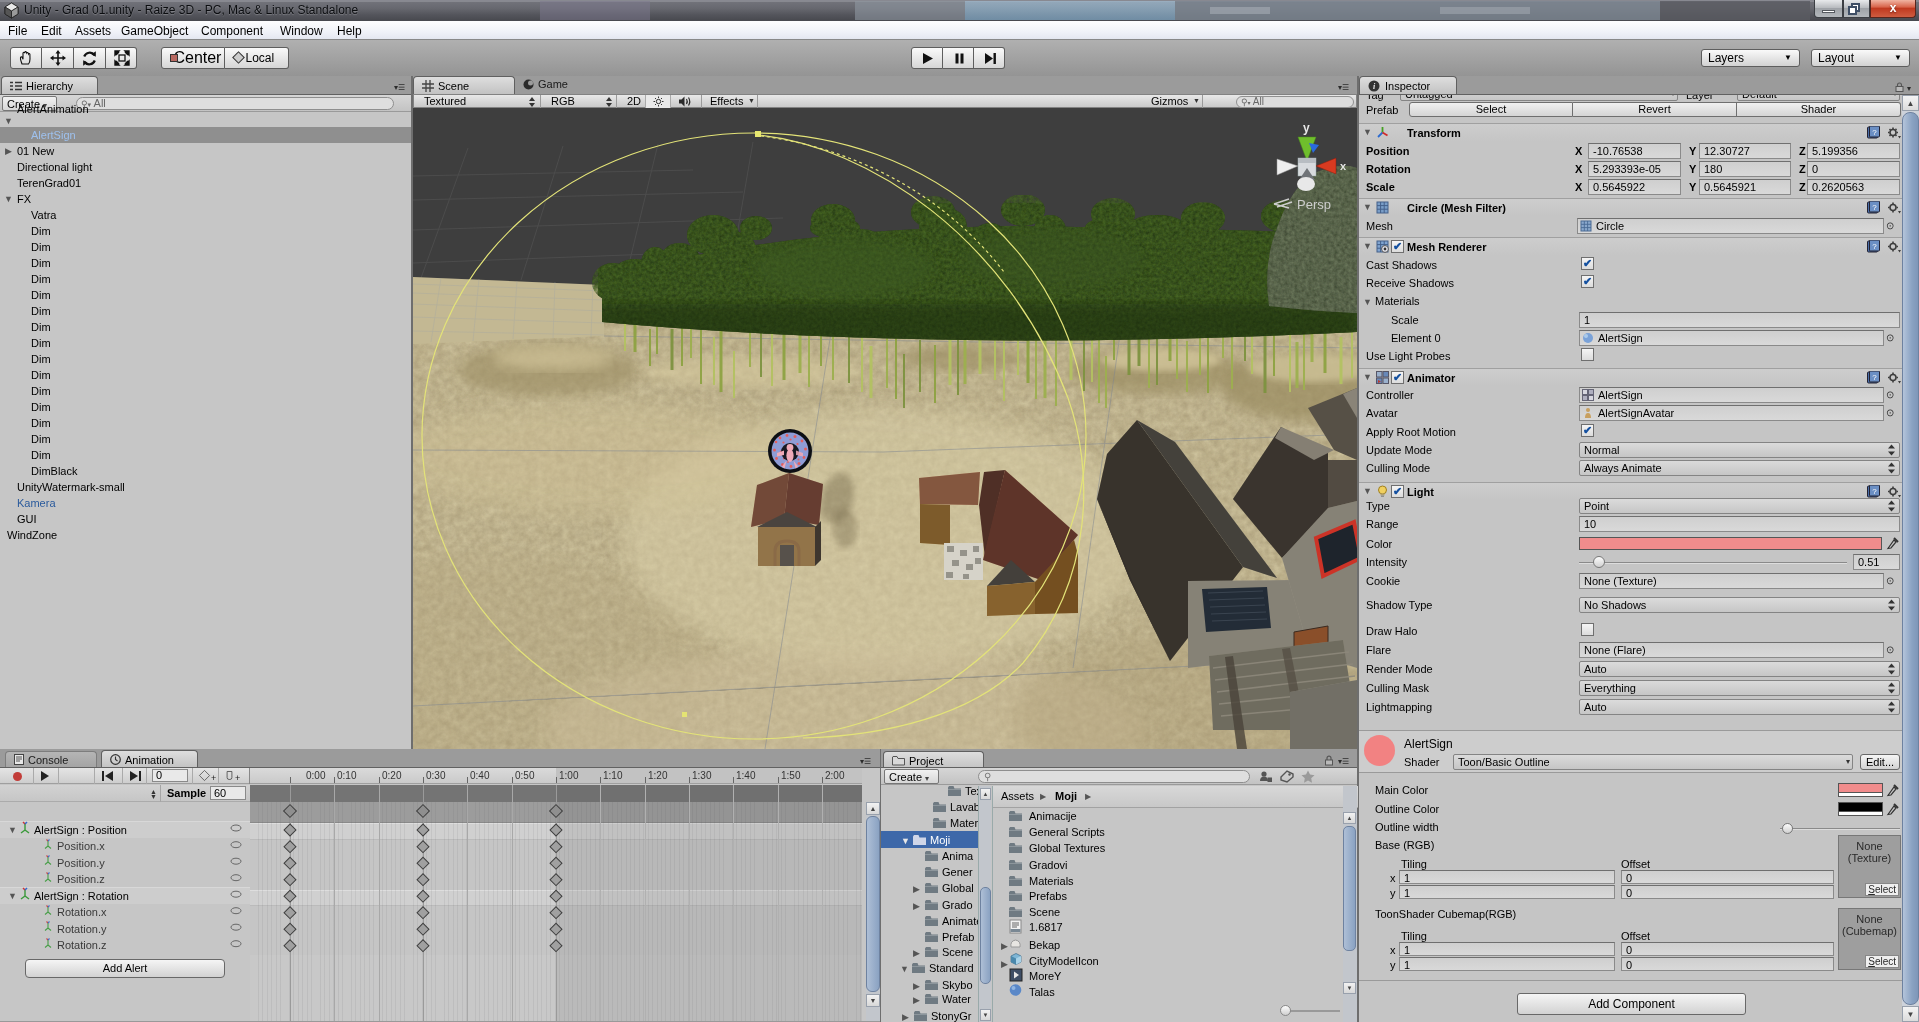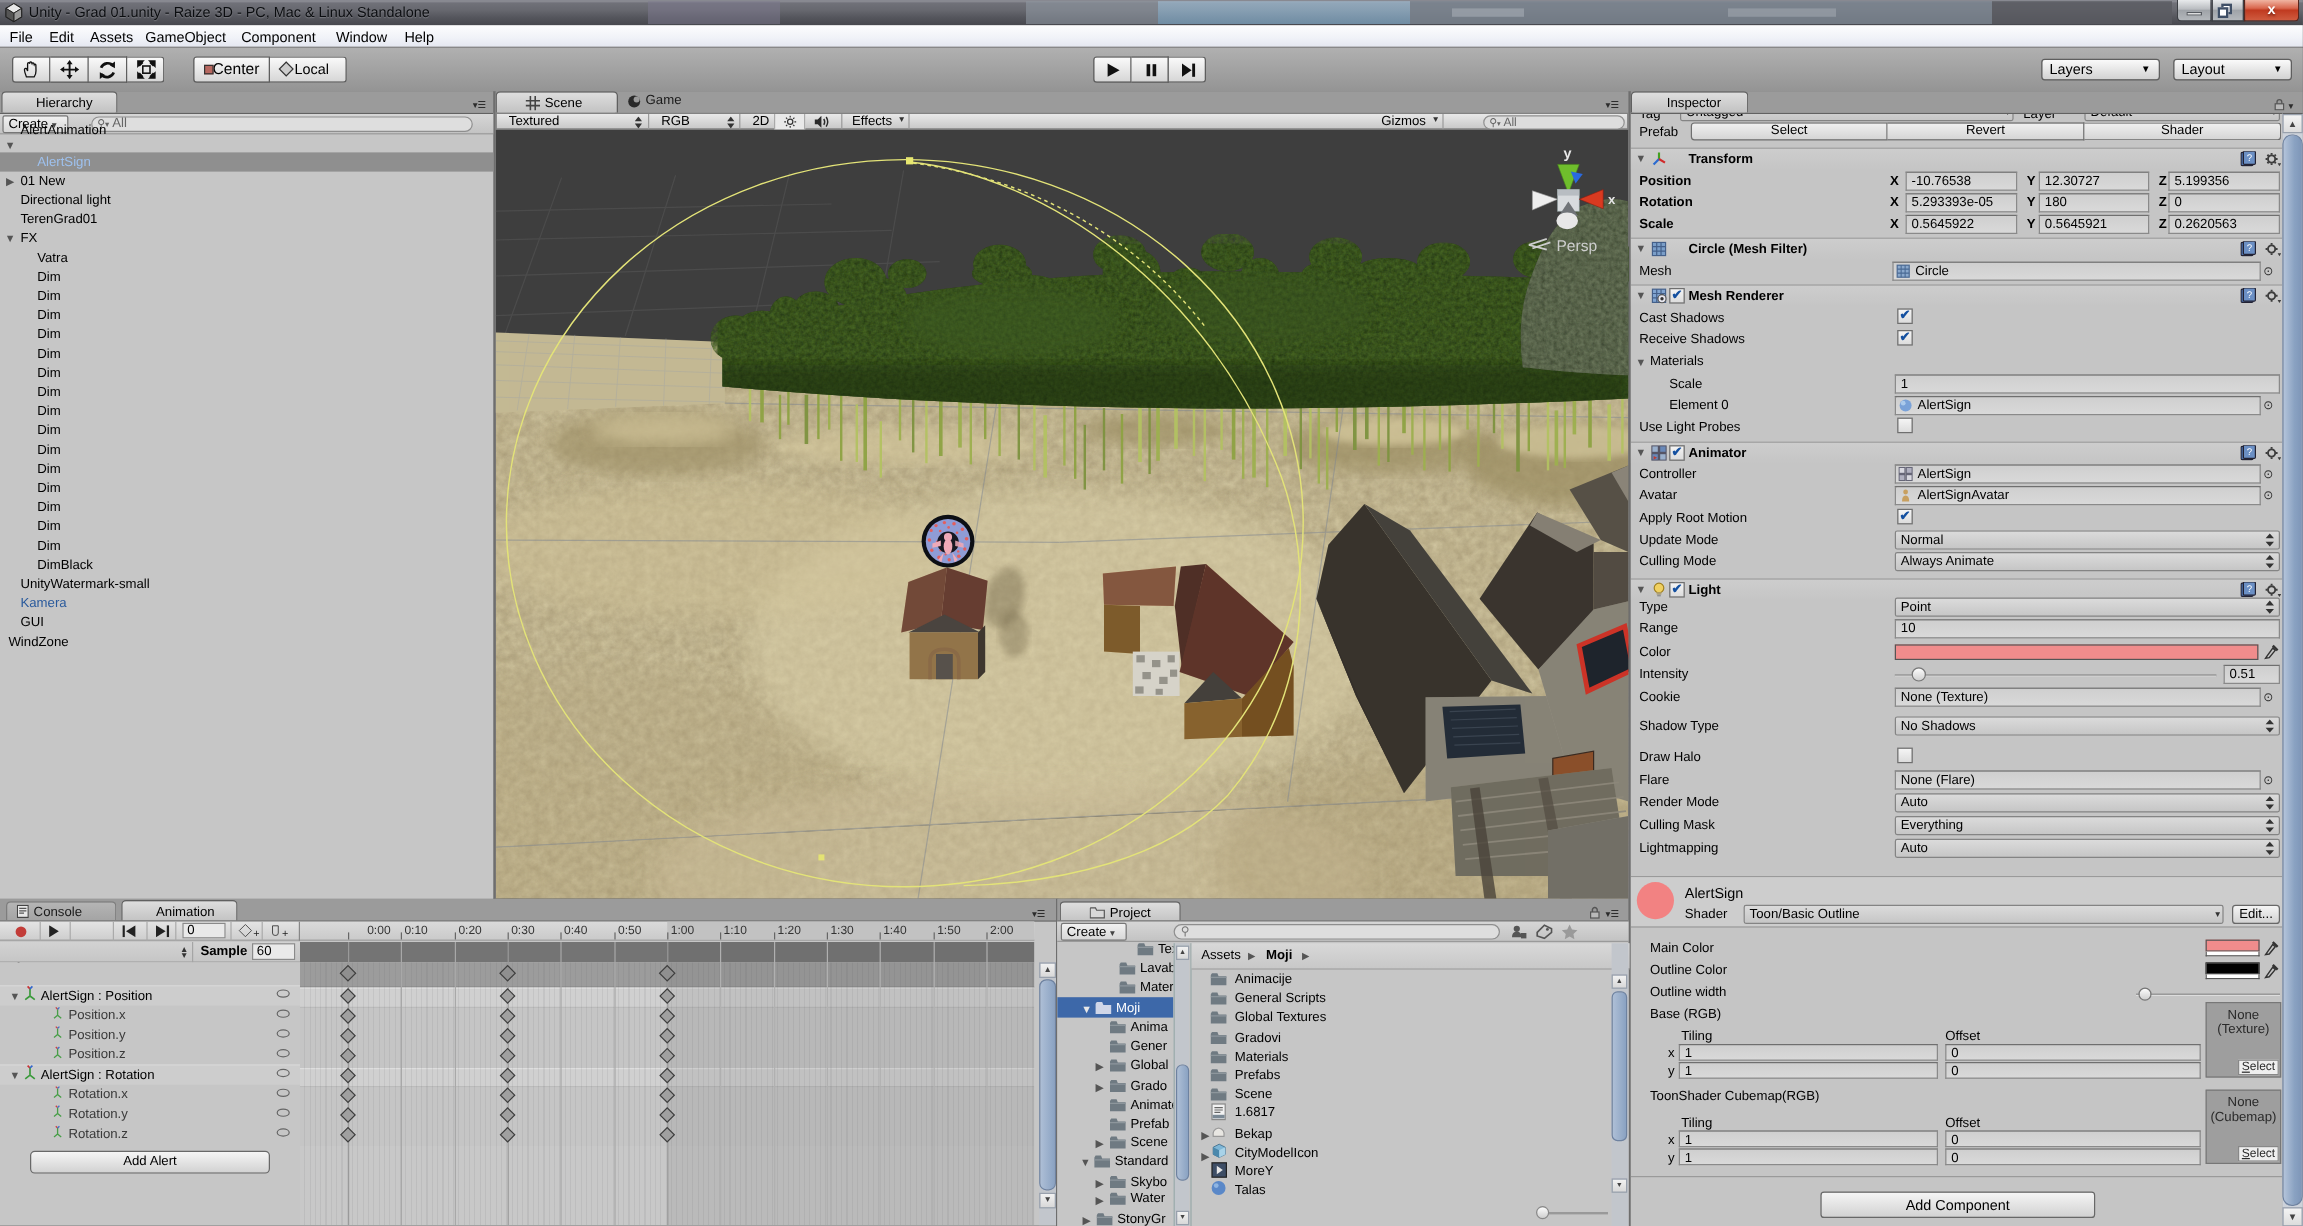--- a/index.html
+++ b/index.html
@@ -1,16 +1,16 @@
 <!DOCTYPE html>
 <html><head><meta charset="utf-8"><style>
 *{margin:0;padding:0;box-sizing:border-box}
 html,body{width:1919px;height:1022px;overflow:hidden;background:#6e6e6e;font-family:"Liberation Sans",sans-serif;font-size:11px;color:#000}
 .a{position:absolute}
-.tab{position:absolute;height:18px;background:linear-gradient(#dedede,#c2c2c2);border:1px solid #606060;border-bottom:none;border-radius:4px 4px 0 0;display:flex;align-items:center;padding:0 24px;white-space:nowrap}
+.tab{position:absolute;height:18px;background:linear-gradient(#dedede,#c2c2c2);border:1px solid #606060;border-bottom:none;border-radius:4px 4px 0 0;display:flex;align-items:center;padding:0 8px;white-space:nowrap}
 .itab{position:absolute;height:16px;background:linear-gradient(#b5b5b5,#a4a4a4);border:1px solid #7d7d7d;border-bottom:none;border-radius:4px 4px 0 0;display:flex;align-items:center;padding:0 8px;white-space:nowrap;color:#1a1a1a}
 .fld{position:absolute;background:linear-gradient(#cfcfcf,#d9d9d9);border:1px solid #8a8a8a;border-top-color:#6f6f6f;padding:1px 4px;white-space:nowrap;overflow:hidden;height:16px}
 .dd{position:absolute;background:linear-gradient(#dbdbdb,#c6c6c6);border:1px solid #848484;padding:1px 4px;white-space:nowrap;overflow:hidden;height:16px;border-radius:2px}
 .dda{position:absolute;right:3px;top:2px;font-size:8px;color:#333;letter-spacing:-1px}
 .ud{position:absolute;right:3px;top:1px;width:9px;height:12px}
 .lbl{position:absolute;white-space:nowrap}
 .chk{position:absolute;width:13px;height:13px;background:linear-gradient(#f5f5f5,#dcdcdc);border:1px solid #6f6f6f;font-size:11px;line-height:11px;text-align:center;color:#1450a0;font-weight:bold}
 .btn{position:absolute;background:linear-gradient(#f5f5f5,#d2d2d2);border:1px solid #686868;border-radius:3px;text-align:center;white-space:nowrap}
 .obj{position:absolute;right:2px;font-size:10px;color:#333}
 .bold{font-weight:bold}
@@ -77,21 +77,21 @@
           <path d="M2 5 L5 2 M11 2 L14 5 M2 11 L5 14 M14 11 L11 14" fill="none"></path>
           <polygon points="1,1 5,1 1,5"></polygon>
           <polygon points="15,1 11,1 15,5"></polygon>
           <polygon points="1,15 5,15 1,11"></polygon>
           <polygon points="15,15 11,15 15,11"></polygon>
         </g>
         <rect x="5" y="5" width="6" height="6" fill="none" stroke="#111" stroke-width="1.3"></rect>
       </svg>
  </div>
  <div class="a" style="left:161px;top:7px;width:128px;height:22px">
-  <div class="a" style="left:0;top:0;width:64px;height:22px;background:linear-gradient(#fafafa,#d6d6d6);border:1px solid #5e5e5e;border-radius:3px 0 0 3px;text-align:center;line-height:20px;font-size:13px">&nbsp;&nbsp;Center</div>
+  <div class="a" style="left:0;top:0;width:64px;height:22px;background:linear-gradient(#fafafa,#d6d6d6);border:1px solid #5e5e5e;border-radius:3px 0 0 3px;text-align:center;line-height:20px;font-size:16px">&nbsp;&nbsp;Center</div>
   <div class="a" style="left:64px;top:0;width:64px;height:22px;background:linear-gradient(#fafafa,#d6d6d6);border:1px solid #5e5e5e;border-left:none;border-radius:0 3px 3px 0;text-align:center;line-height:20px;font-size:12px">&nbsp;&nbsp;Local</div>
   <div class="a" style="left:9px;top:7px;width:8px;height:8px;background:#b86860;border:1px solid #333"></div>
   <div class="a" style="left:73px;top:6px;width:9px;height:9px;background:#ccc;border:1px solid #333;transform:rotate(45deg)"></div>
  </div>
  <div class="a" style="left:911px;top:7px;width:94px;height:22px">
   <div class="a" style="left:0;top:0;width:32px;height:22px;background:linear-gradient(#fafafa,#d6d6d6);border:1px solid #5e5e5e;border-radius:3px 0 0 3px"></div>
   <div class="a" style="left:32px;top:0;width:31px;height:22px;background:linear-gradient(#fafafa,#d6d6d6);border:1px solid #5e5e5e;border-left:none"></div>
   <div class="a" style="left:63px;top:0;width:31px;height:22px;background:linear-gradient(#fafafa,#d6d6d6);border:1px solid #5e5e5e;border-left:none;border-radius:0 3px 3px 0"></div>
   <svg class="a" style="left:10px;top:5px" width="13" height="13" viewBox="0 0 13 13">
         <polygon points="2,1 12,6.5 2,12" fill="#111"></polygon>

